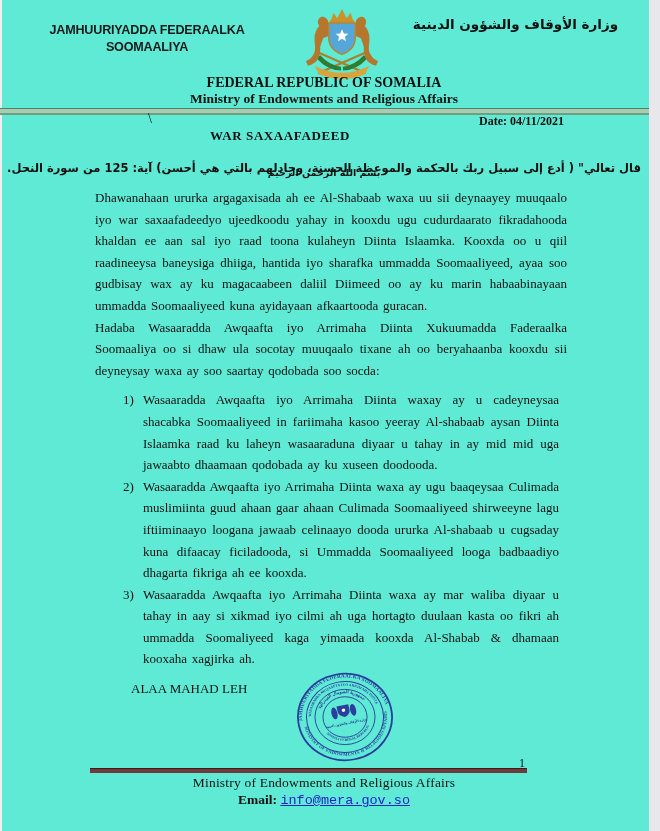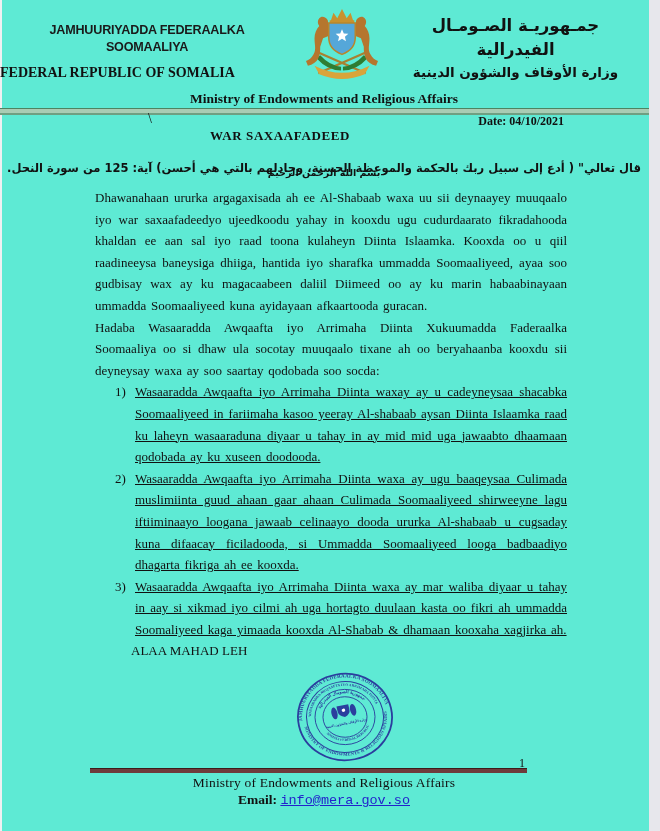--- a/index.html
+++ b/index.html
@@ -17,21 +17,21 @@
     font-family:"Liberation Sans","DejaVu Sans",sans-serif; font-weight:bold;
     font-size:12.6px; line-height:17px; letter-spacing:-0.2px; color:#1a1a1a;
   }
   .emblem { position:absolute; left:289px; top:7px; width:106px; height:72px; }
   .hdr-right {
     position:absolute; right:22px; top:14px; width:245px; text-align:center;
     font-family:"DejaVu Sans",sans-serif; font-weight:bold; direction:rtl; color:#111;
   }
   .hdr-right .ar1 { font-size:16.5px; line-height:24px; }
   .hdr-right .ar2 { font-size:13.5px; line-height:20px; }
-  .title-en { position:absolute; left:0; top:64px; width:648px; text-align:left;
+  .title-en { position:absolute; left:0; top:74px; width:648px; text-align:center;
               font-weight:bold; font-size:14px; line-height:17px; }
   .title-en2 { position:absolute; left:0; top:91px; width:648px; text-align:center;
                font-weight:bold; font-size:13.5px; line-height:16px; }
   .green-rule {
     position:absolute; left:0; top:108px; width:649px; height:7px;
     background:linear-gradient(#4e8362 0 18%, #a9ccb4 18% 72%, #6f9f82 72% 100%);
   }
   .stray { position:absolute; left:148px; top:111px; font-size:14px; }
   .date  { position:absolute; right:96px; top:114px; font-weight:bold; font-size:12px; }
 
@@ -41,21 +41,21 @@
   .bismillah { position:absolute; left:0; top:147px; width:648px; text-align:center;
                font-family:"DejaVu Sans",sans-serif; font-weight:bold; font-size:9.5px; direction:rtl;margin-top:20px; }
   .verse { position:absolute; left:0; top:161px; width:648px; text-align:center;
            font-family:"DejaVu Sans",sans-serif; font-weight:bold; font-size:11.5px; direction:rtl; }
 
   .body-text {
     position:absolute; left:95px; top:187px; width:472px;
     font-size:13px; line-height:21.6px; text-align:justify; word-spacing:1.5px;
   }
   .body-text p { margin:0; }
-  .list { margin:0;text-decoration:underline; }
+  .list { margin:8px; }
   .item { padding-left:40px; text-indent:-20px; text-align:justify; }
   .item .num { display:inline-block; width:20px; text-indent:0; }
   .closing { padding-left:36px; word-spacing:normal; }
 
   
   .seal { position:absolute; left:295px; top:671px; width:100px; height:92px; }
   .maroon-rule { position:absolute; left:90px; top:768px; width:437px; height:4px;
                  background:#6e3b3c; border-top:1.5px solid #3f1a1a; }
   .pagenum { position:absolute; left:519px; top:756px; font-size:12px; }
   .foot-org { position:absolute; left:0; top:775px; width:648px; text-align:center;
@@ -85,29 +85,28 @@
     <path d="M82,54 q-12,13 -26,13 l0,-4 q12,-1 22,-12 z" fill="#2e7d32"></path>
     <path d="M40,14 c-2,-4 -7,-5 -9,-2 c-2,2 -2,6 0,8 c-3,3 -5,8 -5,13 c0,7 2,12 -1,17 c-2,4 -5,6 -8,7 l2,5 c5,-1 9,-4 11,-8 c2,-4 2,-8 2,-12 l3,-9 7,-3 z" fill="#b5762e"></path>
     <path d="M40,14 c-2,-4 -7,-5 -9,-2 c-2,2 -2,6 0,8 c-3,3 -5,8 -5,13 c0,7 2,12 -1,17 c-2,4 -5,6 -8,7 l2,5 c5,-1 9,-4 11,-8 c2,-4 2,-8 2,-12 l3,-9 7,-3 z" fill="#b5762e" transform="translate(110,0) scale(-1,1)"></path>
     <path d="M43,15 l3,-9 4,6 5,-10 5,10 4,-6 3,9 z" fill="#c8922e"></path>
     <rect x="42" y="14" width="26" height="3" fill="#c8922e"></rect>
     <path d="M41,17 h28 v15 q0,13 -14,18 q-14,-5 -14,-18 z" fill="#55a7d9" stroke="#b8862b" stroke-width="1.6"></path>
     <polygon fill="#ffffff" points="55,23.5 56.9,27.9 61.7,28.3 58.1,31.4 59.2,36.1 55,33.5 50.8,36.1 51.9,31.4 48.3,28.3 53.1,27.9"></polygon>
   </svg>
 
   <div class="hdr-right">
-    <div class="ar1">جمـهوريـة الصـومـال الفيدرالية</div>
     <div class="ar2">وزارة الأوقاف والشؤون الدينية</div>
   </div>
 
   <div class="title-en">FEDERAL REPUBLIC OF SOMALIA</div>
   <div class="title-en2">Ministry of Endowments and Religious Affairs</div>
   <div class="green-rule"></div>
   <div class="stray">\</div>
-  <div class="date">Date: 04/10/2021</div>
+  <div class="date">Date: 04/11/2021</div>
 
   <div class="doc-title">WAR SAXAAFADEED</div>
   <div class="bismillah">بسم الله الرحمن الرحيم</div>
   <div class="verse">قال تعالي" ( أدع إلى سبيل ربك بالحكمة والموعظة الحسنة، وجادلهم بالتي هي أحسن) آية: 125 من سورة النحل.</div>
 
   <div class="body-text">
     <p>Dhawanahaan ururka argagaxisada ah ee Al-Shabaab waxa uu sii deynaayey muuqaalo iyo war saxaafadeedyo ujeedkoodu yahay in kooxdu ugu cudurdaarato fikradahooda khaldan ee aan sal iyo raad toona kulaheyn Diinta Islaamka. Kooxda oo u qiil raadineeysa baneysiga dhiiga, hantida iyo sharafka ummadda Soomaaliyeed, ayaa soo gudbisay wax ay ku magacaabeen daliil Diimeed oo ay ku marin habaabinayaan ummadda Soomaaliyeed kuna ayidayaan afkaartooda guracan.</p>
     <p>Hadaba Wasaaradda Awqaafta iyo Arrimaha Diinta Xukuumadda Faderaalka Soomaaliya oo si dhaw ula socotay muuqaalo tixane ah oo beryahaanba kooxdu sii deyneysay waxa ay soo saartay qodobada soo socda:</p>
     <div class="list">
       <div class="item"><span class="num">1)</span><span>Wasaaradda Awqaafta iyo Arrimaha Diinta waxay ay u cadeyneysaa shacabka Soomaaliyeed in fariimaha kasoo yeeray Al-shabaab aysan Diinta Islaamka raad ku laheyn wasaaraduna diyaar u tahay in ay mid mid uga jawaabto dhaamaan qodobada ay ku xuseen doodooda.</span></div>

